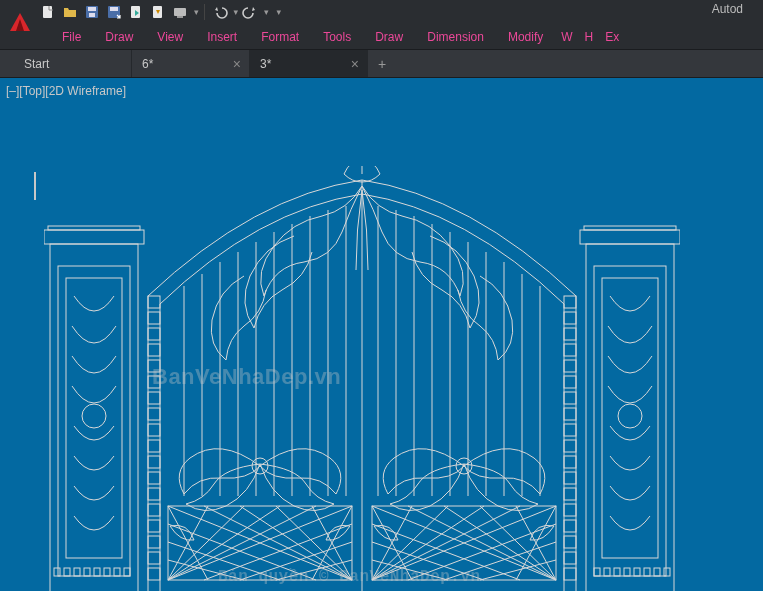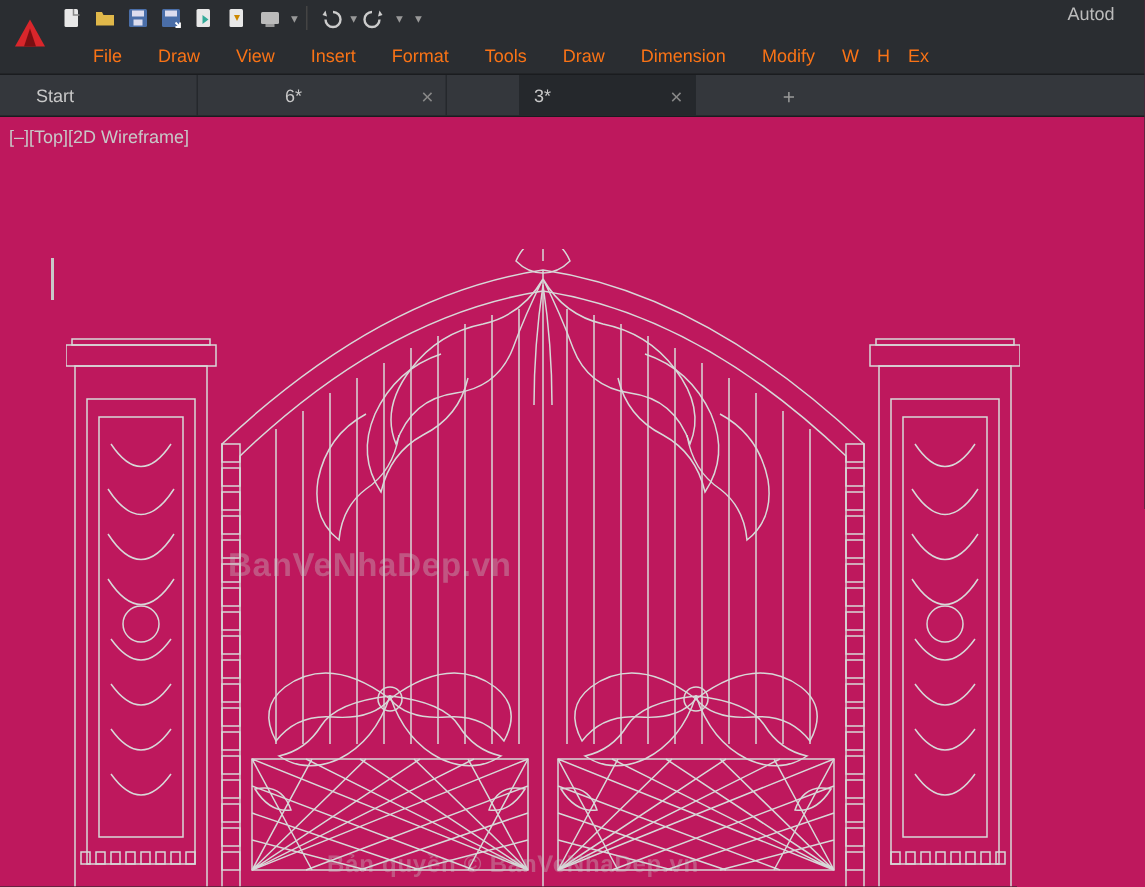--- a/index.html
+++ b/index.html
@@ -9,43 +9,43 @@
 .titlebar { height: 24px; background: #2a2d31; display: flex; align-items: center; padding: 0 6px; position: relative; }
 .app-logo { width: 28px; height: 22px; display: flex; align-items: center; justify-content: center; margin-right: 4px; position: relative; top: 10px; }
 .qat { display: flex; align-items: center; gap: 2px; }
 .qat-btn { width: 20px; height: 20px; display: flex; align-items: center; justify-content: center; cursor: pointer; color: #d0d0d0; }
 .qat-sep { width: 1px; height: 16px; background: #444; margin: 0 3px; }
 .qat-caret { font-size: 9px; color: #999; margin-left: 2px; }
 .title-text { position: absolute; right: 20px; top: 2px; font-size: 12px; color: #bbb; }
 
 
 .menubar { height: 26px; background: #2a2d31; display: flex; align-items: stretch; padding-left: 50px; border-bottom: 1px solid #1a1c1f; }
-.menu-item { padding: 0 12px; display: flex; align-items: center; font-size: 12px; color: #f97316; cursor: pointer; }
-
-
-.tabbar { height: 28px; background: #34373c; display: flex; align-items: stretch; padding-left: 14px; border-bottom: 1px solid #1a1c1f; gap: 48px; }
+.menu-item { padding: 0 12px; display: flex; align-items: center; font-size: 12px; color: #ec4899; cursor: pointer; }
+
+
+.tabbar { height: 28px; background: #34373c; display: flex; align-items: stretch; padding-left: 14px; border-bottom: 1px solid #1a1c1f; }
 .tab { min-width: 118px; display: flex; align-items: center; padding: 0 10px; font-size: 12px; color: #c8c8c8; border-right: 1px solid #25282c; cursor: pointer; position: relative; }
 .tab.active { background: #25282c; }
 .tab .tab-close { position: absolute; right: 8px; font-size: 14px; color: #888; cursor: pointer; }
 .tab-add { width: 28px; display: flex; align-items: center; justify-content: center; color: #999; cursor: pointer; font-size: 14px; }
 
 
-.canvas { position: relative; width: 100%; height: calc(591px - 24px - 26px - 28px); background: #be185d; overflow: hidden; }
+.canvas { position: relative; width: 100%; height: calc(591px - 24px - 26px - 28px); background: #0369a1; overflow: hidden; }
 .view-label { position: absolute; left: 6px; top: 6px; font-size: 12px; color: #c8c8c8; }
 .vp-marker { position: absolute; left: 34px; top: 94px; width: 2px; height: 28px; background: #c8c8c8; }
 
 
 .gate { position: absolute; left: 44px; top: 88px; width: 636px; height: 440px; }
 .gate svg { width: 100%; height: 100%; display: block; }
 .gate path, .gate line, .gate rect, .gate circle, .gate polyline { stroke: #d8d8d8; stroke-width: 1; fill: none; }
 
 
 .wm { position: absolute; font-family: Arial, sans-serif; color: rgba(200,200,200,0.35); font-weight: 600; pointer-events: none; letter-spacing: .5px; }
 .wm.center { left: 152px; top: 286px; font-size: 22px; }
-.wm.bottom { left: 218px; top: 490px; font-size: 16px; }
+.wm.bottom { left: 218px; top: 490px; font-size: 16px; font-family: Liberation Mono, monospace; }
 
 
 .site-logo { position: absolute; right: 4px; top: 6px; width: 110px; height: 48px; pointer-events: none; }
 
 
 .ic { width: 16px; height: 16px; }
 </style>
 </head>
 <body>
 

